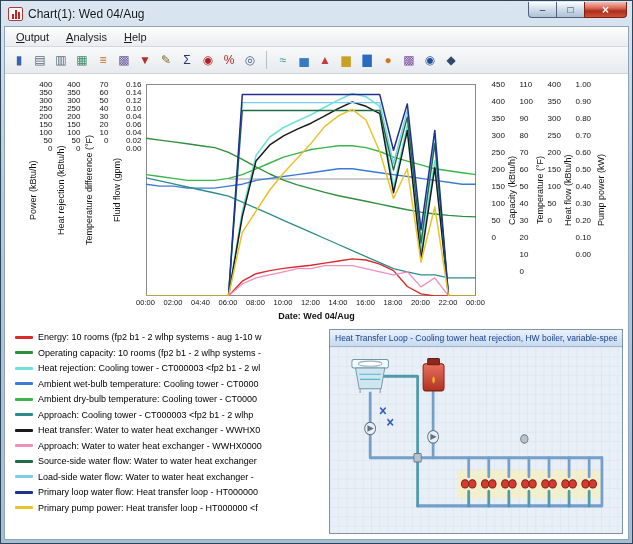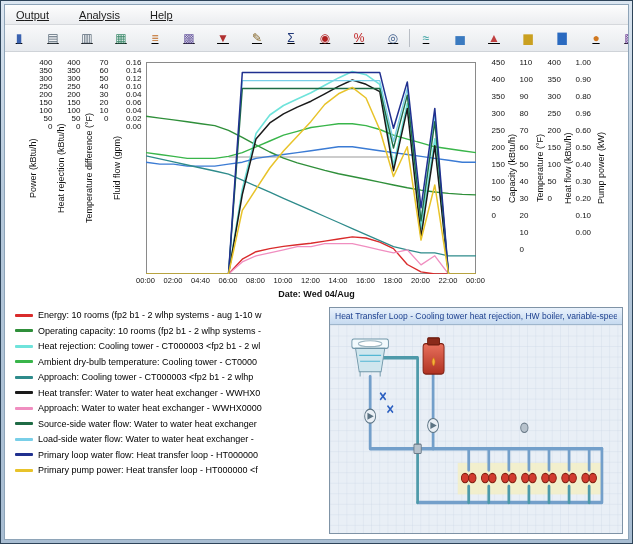--- a/index.html
+++ b/index.html
@@ -16,21 +16,21 @@
 .win-controls{position:absolute;right:2px;top:-2px;display:flex;}
 .wbtn{display:inline-flex;align-items:center;justify-content:center;height:16px;border:1px solid #4e637a;border-top:none;font-size:10px;color:#223447;}
 .wbtn.min{width:29px;border-radius:0 0 0 4px;background:linear-gradient(#fbfdfe,#d3dfec 45%,#aec1d6);}
 .wbtn.max{width:27px;border-left:none;border-right:none;background:linear-gradient(#fbfdfe,#d3dfec 45%,#aec1d6);}
 .wbtn.close{width:43px;border-radius:0 0 4px 0;background:linear-gradient(#f2beb5,#dc6a57 40%,#ad2d1b 60%,#ca5038);border-color:#7c2012;color:#fff;font-weight:bold;font-size:12px;}
 .client{flex:1;background:#ffffff;border:1px solid #8ea4b8;display:flex;flex-direction:column;overflow:hidden;}
 .menubar{height:20px;flex:none;background:linear-gradient(#fdfdfd,#ebedf0);border-bottom:1px solid #d5d8dc;display:flex;align-items:center;padding-left:3px;font-size:11px;color:#1c1c1c;}
 .menu-item{padding:2px 8px;border-radius:2px;}
 .menu-item::first-letter{text-decoration:underline;}
 .toolbar{height:27px;flex:none;background:linear-gradient(#f8f9fa,#e7eaee);border-bottom:1px solid #cfd3d8;display:flex;align-items:center;padding:0 4px;}
-.tgroup{display:flex;gap:14px;text-decoration:underline;}
+.tgroup{display:flex;gap:1px;}
 .tsep{width:1px;height:18px;background:#b9bec5;margin:0 6px;flex:none;}
 .tool{width:20px;height:20px;display:inline-flex;align-items:center;justify-content:center;border:1px solid transparent;border-radius:2px;}
 .tglyph{font-size:12px;line-height:1;}
 .chart-area{display:flex;justify-content:center;padding:10px 0 0 0;flex:none;}
 .axis{display:flex;}
 .axis-title{writing-mode:vertical-rl;transform:rotate(180deg);font-size:9px;color:#111;height:212px;display:flex;align-items:center;justify-content:center;width:12px;}
 .ticks{display:flex;flex-direction:column;justify-content:flex-start;height:218px;margin-top:-3px;font-size:8px;color:#111;min-width:16px;}
 .ticks.wide{min-width:21px;}
 .axis.left .ticks{text-align:right;padding-right:2px;}
 .axis.right .ticks{text-align:left;padding-left:2px;gap:9px;}
@@ -48,20 +48,33 @@
 .schematic{flex:1;border:1px solid #7f93a6;display:flex;flex-direction:column;background:#e7eef5;min-width:0;}
 .schem-header{height:17px;flex:none;background:linear-gradient(#eaf2fc,#c6daf0);border-bottom:1px solid #9fb6cc;display:flex;align-items:center;padding:0 5px;}
 .schem-title{font-size:8.5px;color:#1c3f8e;white-space:nowrap;overflow:hidden;}
 .schem-body{flex:1;min-height:0;}
 svg.schem{width:100%;height:100%;display:block;}
 </style>
 </head>
 <body>
 
 <div class="window">
+  <div class="titlebar">
+    <span class="app-icon">
+        <i></i>
+        <i></i>
+        <i></i>
+      </span>
+    <span class="title">Chart(1): Wed 04/Aug</span>
+    <div class="win-controls">
+      <span class="wbtn min">–</span>
+      <span class="wbtn max">□</span>
+      <span class="wbtn close">×</span>
+    </div>
+  </div>
 
   <div class="client">
 
     <div class="menubar">
       <div class="tgroup">
 
       <span class="menu-item">Output</span>
           <span class="menu-item">Analysis</span>
           <span class="menu-item">Help</span>
         </div>
@@ -286,21 +299,21 @@
             <span class="tick">0</span>
           </div>
         <div class="axis-title">Heat flow (kBtu/h)</div>
       </div>
       <div class="axis right">
         <div class="ticks wide">
 
         <span class="tick">1.00</span>
             <span class="tick">0.90</span>
             <span class="tick">0.80</span>
-            <span class="tick">0.96</span>
+            <span class="tick">0.70</span>
             <span class="tick">0.60</span>
             <span class="tick">0.50</span>
             <span class="tick">0.40</span>
             <span class="tick">0.30</span>
             <span class="tick">0.20</span>
             <span class="tick">0.10</span>
             <span class="tick">0.00</span>
           </div>
         <div class="axis-title">Pump power (kW)</div>
       </div>
@@ -315,20 +328,24 @@
           <span class="swatch" style="background: rgb(217, 43, 43);"></span>
           <span class="ltext">Energy: 10 rooms (fp2 b1 - 2 wlhp systems - aug 1-10 w</span>
         </div>
           <div class="legend-row">
           <span class="swatch" style="background: rgb(47, 143, 58);"></span>
           <span class="ltext">Operating capacity: 10 rooms (fp2 b1 - 2 wlhp systems -</span>
         </div>
           <div class="legend-row">
           <span class="swatch" style="background: rgb(111, 227, 219);"></span>
           <span class="ltext">Heat rejection: Cooling tower - CT000003 &lt;fp2 b1 - 2 wl</span>
+        </div>
+          <div class="legend-row">
+          <span class="swatch" style="background: rgb(59, 123, 212);"></span>
+          <span class="ltext">Ambient wet-bulb temperature: Cooling tower - CT0000</span>
         </div>
           <div class="legend-row">
           <span class="swatch" style="background: rgb(57, 181, 74);"></span>
           <span class="ltext">Ambient dry-bulb temperature: Cooling tower - CT0000</span>
         </div>
           <div class="legend-row">
           <span class="swatch" style="background: rgb(46, 139, 139);"></span>
           <span class="ltext">Approach: Cooling tower - CT000003 &lt;fp2 b1 - 2 wlhp</span>
         </div>
           <div class="legend-row">

